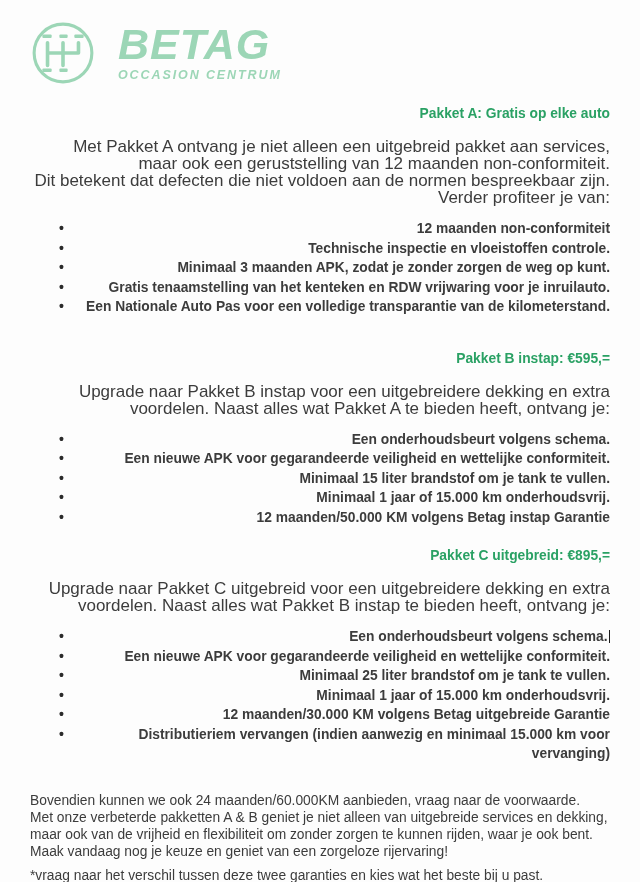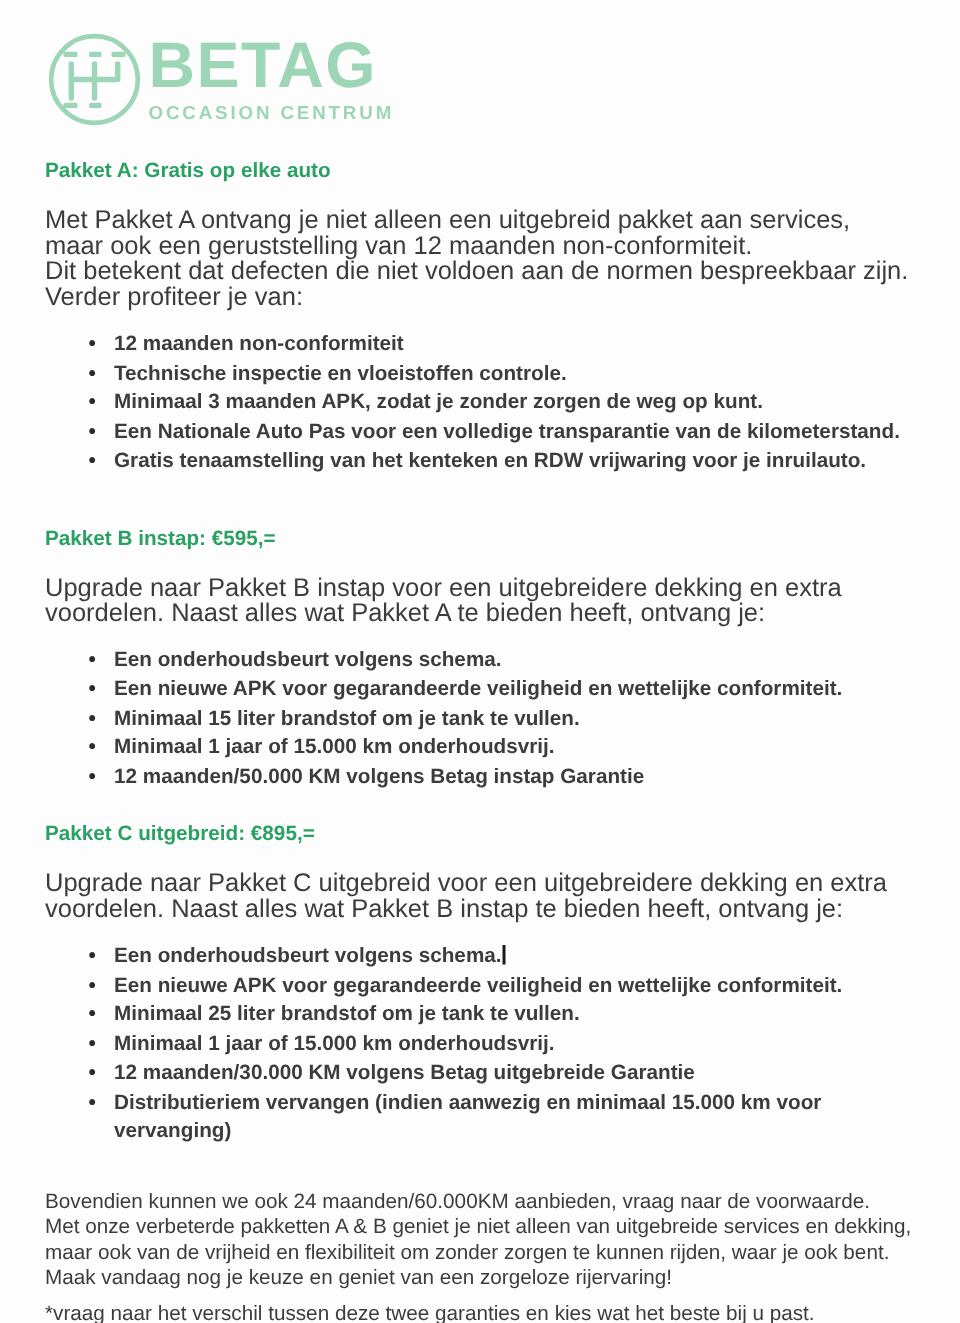--- a/index.html
+++ b/index.html
@@ -9,35 +9,35 @@
     box-sizing: border-box;
     margin: 0 auto;
     padding: 20px 30px 0 30px;
     background: var(--color-background, #fdfdfd);
     overflow: hidden;
     font-family: "Liberation Sans", sans-serif;
     color: var(--color-body, #3c3c3c);
   }
 
   
-  .logo-row { display: flex; align-items: center; gap: 3px; height: 66px; }
+  .logo-row { display: flex; align-items: center; gap: 22px; height: 66px; font-style: italic; }
   .logo-icon { color: var(--color-logo, #9cd6b6); }
   .logo-icon svg { width: 66px; height: 66px; display: block; }
   .logo-text { display: flex; flex-direction: column; }
   .brand {
     font-size: 43px; font-weight: 700; line-height: 0.95;
     letter-spacing: 1px; color: var(--color-logo, #9cd6b6);
   }
   .subtitle {
     font-size: 12.5px; font-weight: 700; letter-spacing: 1.9px;
     margin-top: 3px; color: var(--color-logo, #9cd6b6);
   }
 
   
-  .pkg { margin: 0; }
+  .pkg { margin: 0; text-align: right; }
   .pkg[data-name="section-pakket-a"] { margin-top: 19px; }
   .pkg[data-name="section-pakket-b"] { margin-top: 33px; }
   .pkg[data-name="section-pakket-c"] { margin-top: 20px; }
   .pkg-heading {
     font-size: 13.8px; font-weight: 700; margin: 0; line-height: 17px;
     color: var(--color-heading, #2aa164);
   }
   .pkg-intro {
     margin: 16px 0 0 0; font-size: 17px; line-height: 17px;
     white-space: pre-line; max-width: 585px;
@@ -89,22 +89,22 @@
   </header>
 
   <section class="pkg" data-name="section-pakket-a">
     <h2 class="pkg-heading" data-name="pakket-a-heading">Pakket A: Gratis op elke auto</h2>
     <p class="pkg-intro" data-name="pakket-a-intro">Met Pakket A ontvang je niet alleen een uitgebreid pakket aan services, maar ook een geruststelling van 12 maanden non-conformiteit.
 Dit betekent dat defecten die niet voldoen aan de normen bespreekbaar zijn. Verder profiteer je van:</p>
     <ul class="pkg-bullets" data-name="pakket-a-bullet-list">
       <li data-name="list-item">12 maanden non-conformiteit</li>
       <li data-name="list-item">Technische inspectie en vloeistoffen controle.</li>
       <li data-name="list-item">Minimaal 3 maanden APK, zodat je zonder zorgen de weg op kunt.</li>
+      <li data-name="list-item">Gratis tenaamstelling van het kenteken en RDW vrijwaring voor je inruilauto.</li>
       <li data-name="list-item">Een Nationale Auto Pas voor een volledige transparantie van de kilometerstand.</li>
-      <li data-name="list-item">Gratis tenaamstelling van het kenteken en RDW vrijwaring voor je inruilauto.</li>
     </ul>
   </section>
 
   <section class="pkg" data-name="section-pakket-b">
     <h2 class="pkg-heading" data-name="pakket-b-heading">Pakket B instap: €595,=</h2>
     <p class="pkg-intro" data-name="pakket-b-intro">Upgrade naar Pakket B instap voor een uitgebreidere dekking en extra voordelen. Naast alles wat Pakket A te bieden heeft, ontvang je:</p>
     <ul class="pkg-bullets" data-name="pakket-b-bullet-list">
       <li data-name="list-item">Een onderhoudsbeurt volgens schema.</li>
       <li data-name="list-item">Een nieuwe APK voor gegarandeerde veiligheid en wettelijke conformiteit.</li>
       <li data-name="list-item">Minimaal 15 liter brandstof om je tank te vullen.</li>

